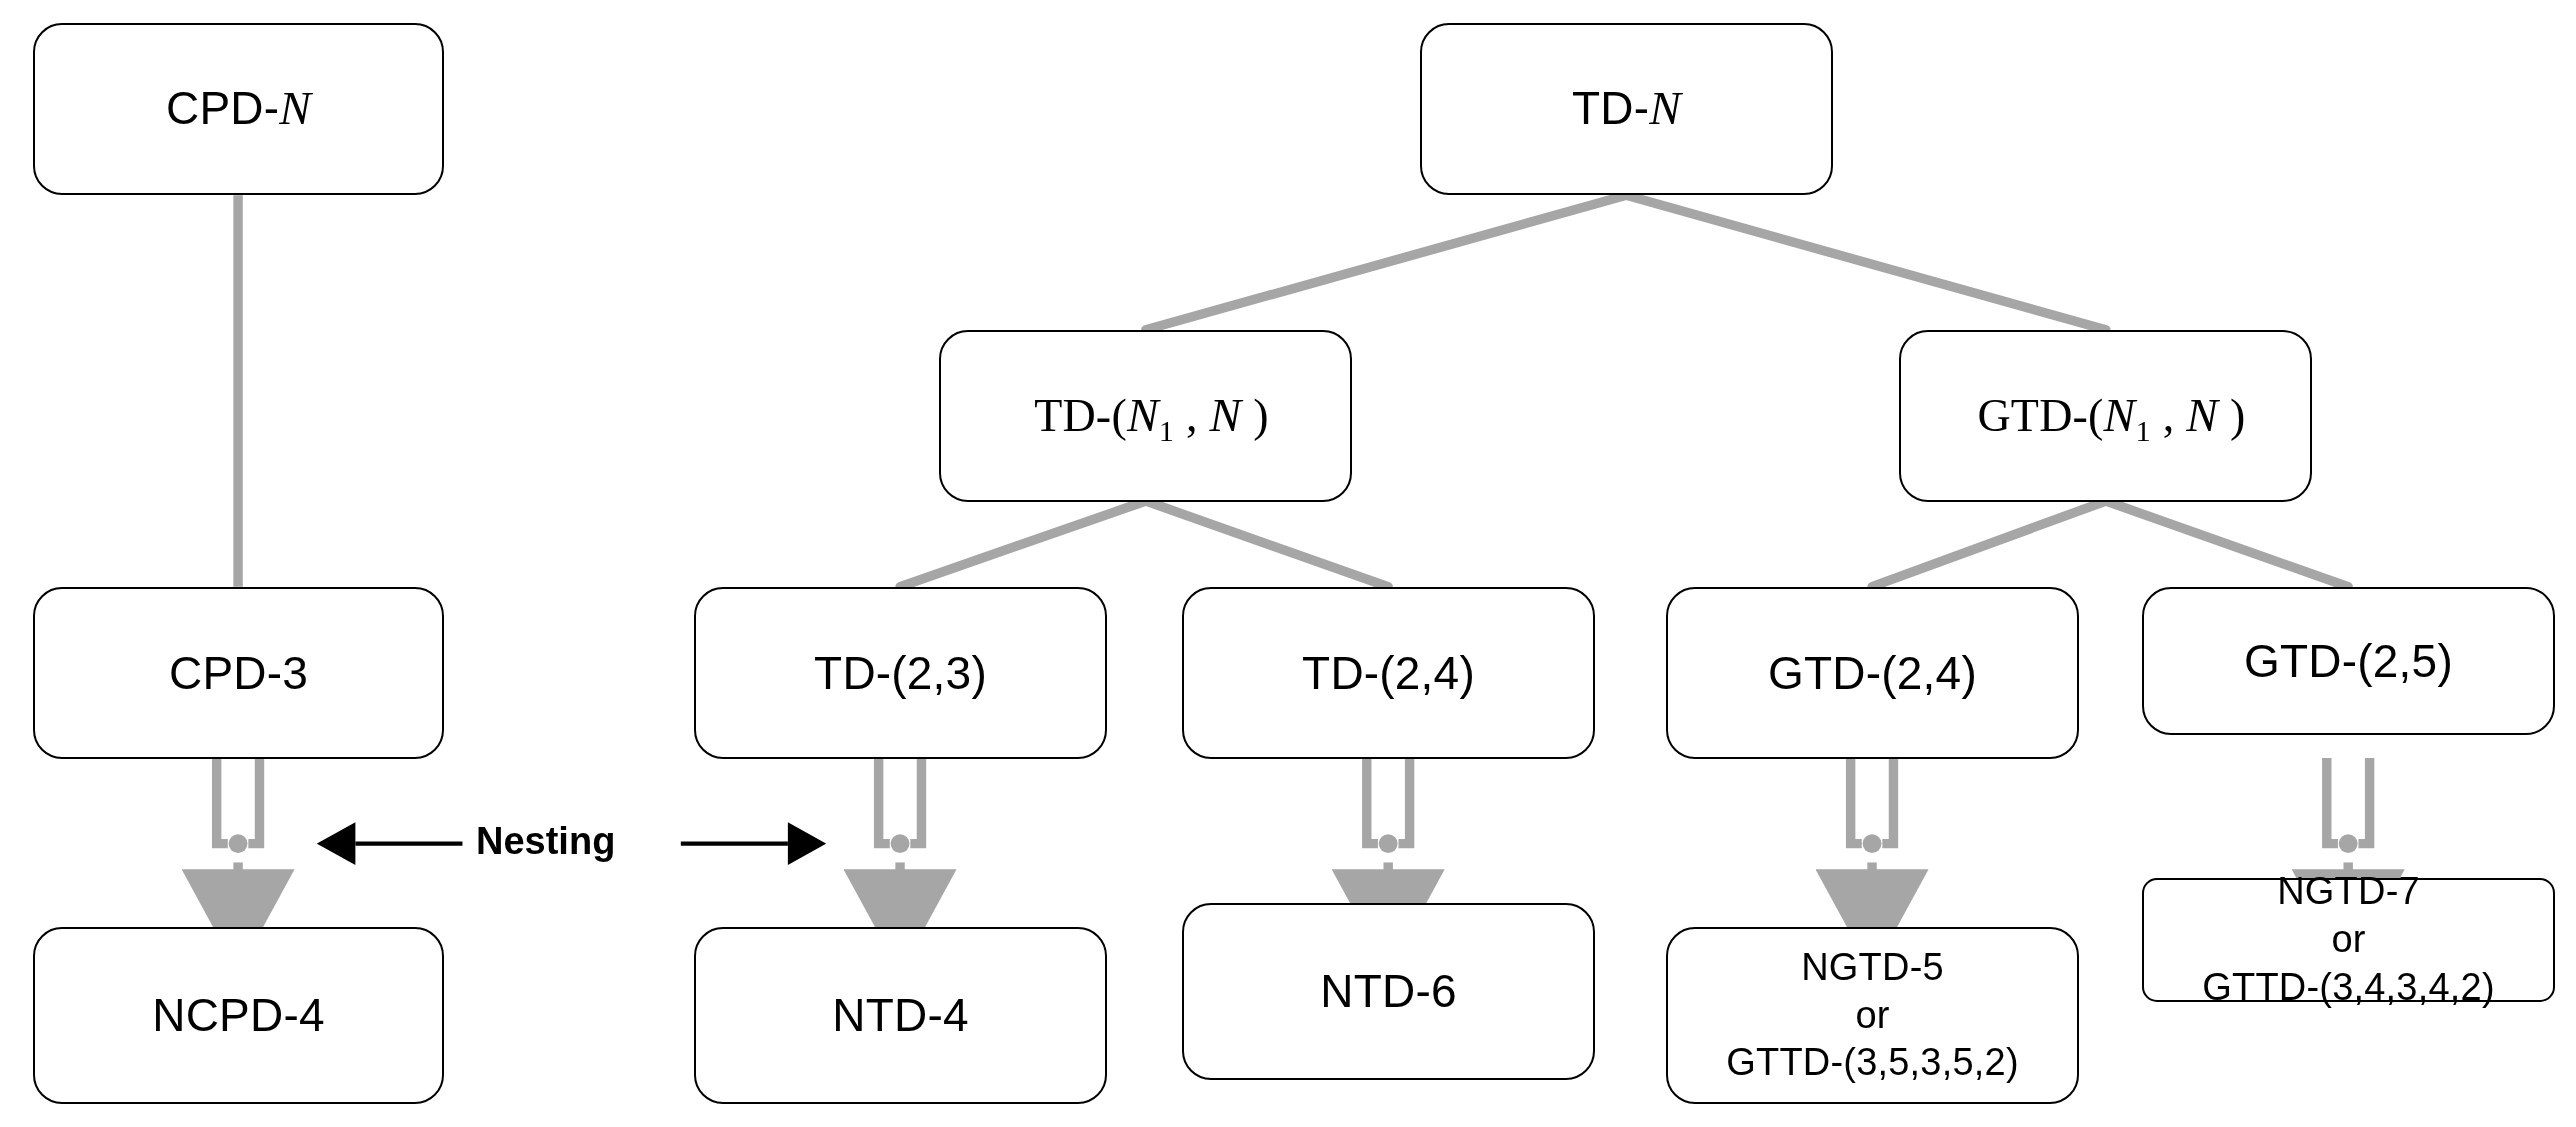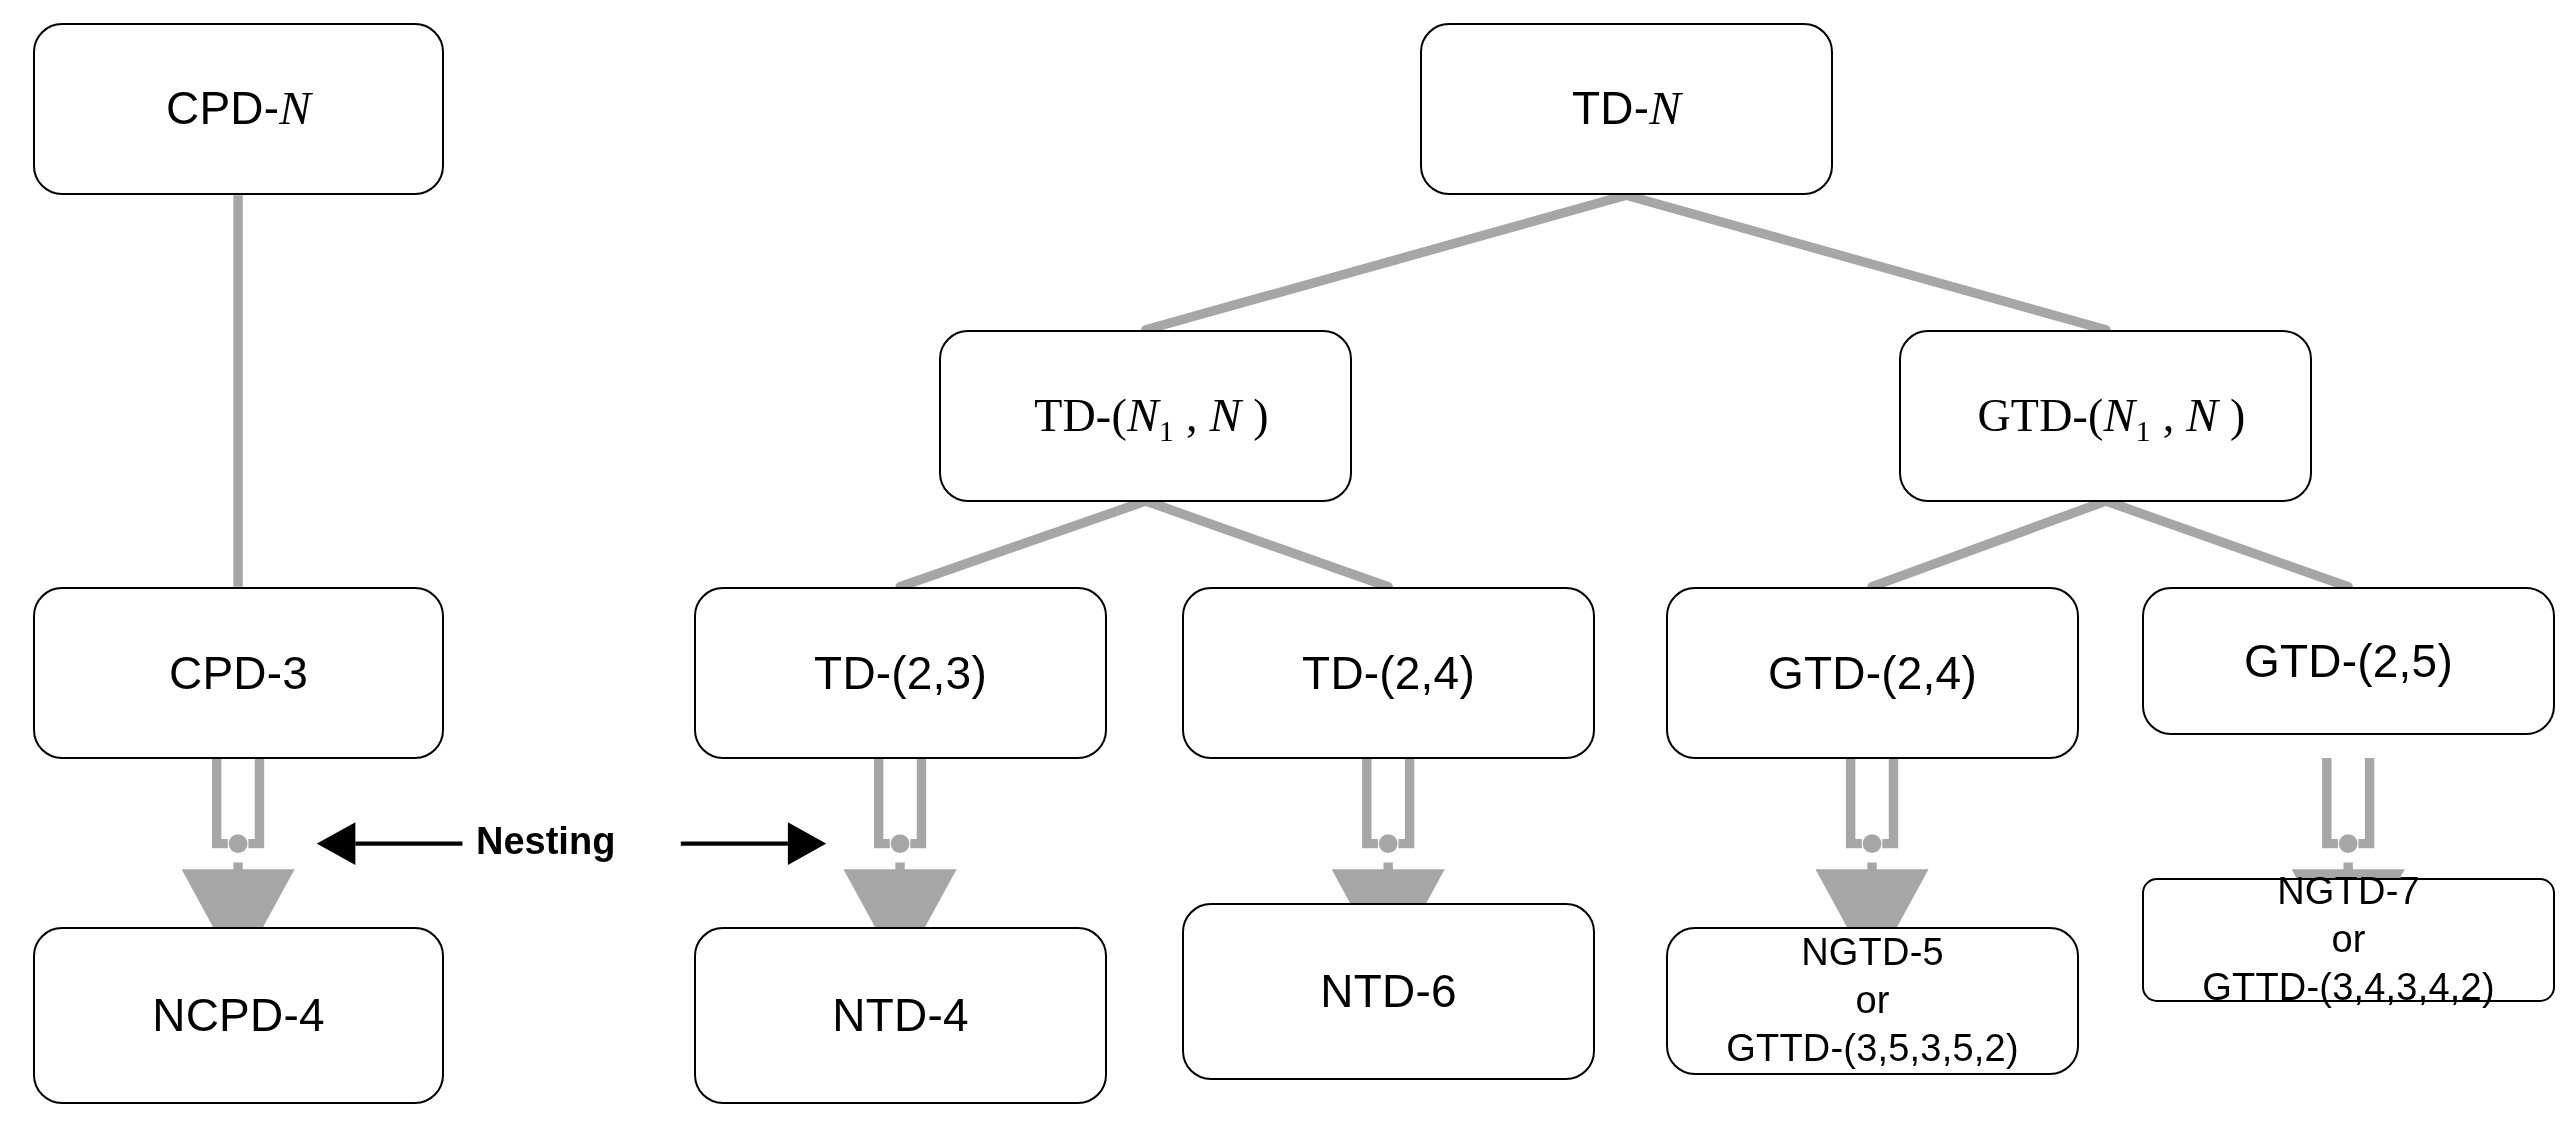--- a/index.html
+++ b/index.html
@@ -186,21 +186,21 @@
   </div>
 
   <div class="node" style="left:694px; top:927px; width:413px; height:177px;">
     <span>NTD-4</span>
   </div>
 
   <div class="node" style="left:1182px; top:903px; width:413px; height:177px;">
     <span>NTD-6</span>
   </div>
 
-  <div class="node multi" style="left:1666px; top:927px; width:413px; height:148px;">
+  <div class="node multi" style="left:1666px; top:927px; width:413px; height:177px;">
     <span><span>NGTD-5</span><br><span>or</span><br><span>GTTD-(3,5,3,5,2)</span></span>
   </div>
 
   <div class="node multi" style="left:2142px; top:878px; width:413px; height:124px;border-radius:15px;">
     <span><span>NGTD-7</span><br><span>or</span><br><span>GTTD-(3,4,3,4,2)</span></span>
   </div>
 
 </div>
 
 

